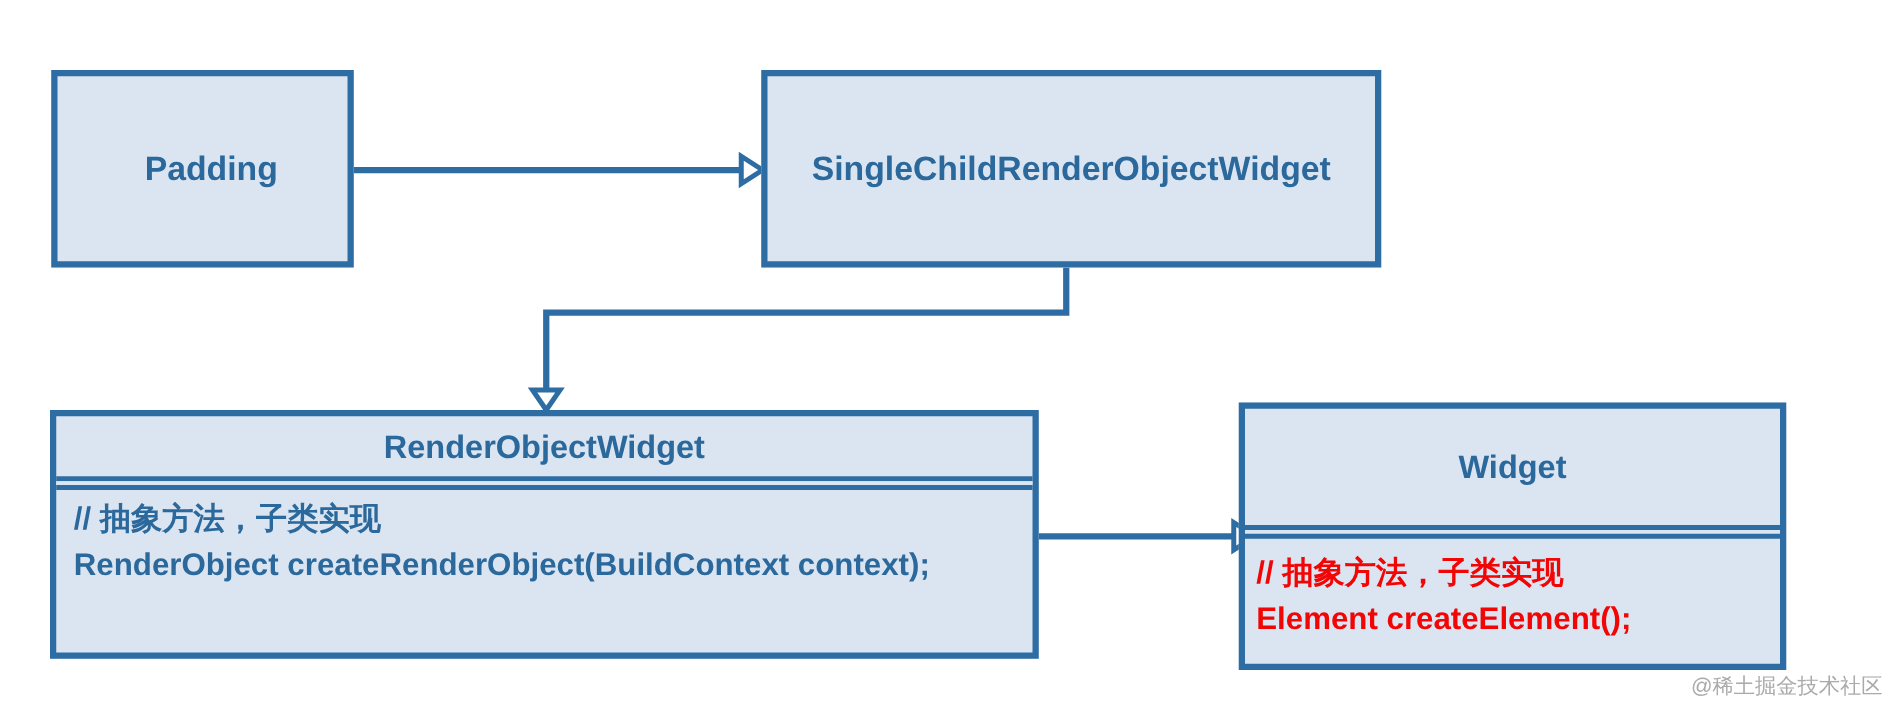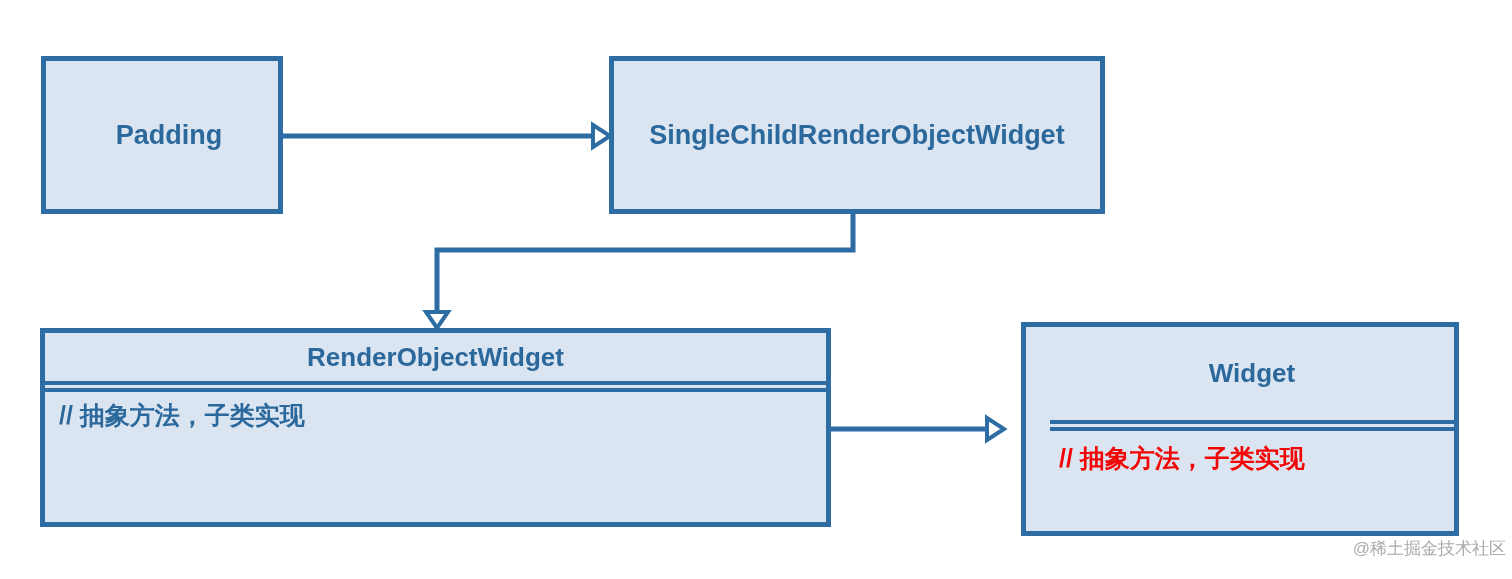--- a/index.html
+++ b/index.html
@@ -42,21 +42,21 @@
     font-size:25px;
     line-height:37px;
     padding:5px 10px 0 14px;
   }
   .compartment-body.red{color:var(--text-red);padding-left:9px;padding-top:9px;}
   #node-padding{left:41px;top:56px;width:242px;height:158px;padding-left:14px;}
   #node-scrow{left:609px;top:56px;width:496px;height:158px;}
   #node-row{left:40px;top:328px;width:791px;height:199px;}
   #node-row .compartment-title{height:52px;}
   #node-row .compartment-body{height:110px;}
-  #node-widget{left:1021px;top:322px;width:438px;height:214px;padding-left:24px;}
+  #node-widget{left:991px;top:322px;width:438px;height:214px;}
   #node-widget .compartment-title{height:97px;}
   #node-widget .compartment-body{height:100px;}
   .watermark{
     position:absolute;
     right:6px;top:537px;
     color:var(--watermark);
     font-size:17px;
     font-weight:normal;
   }
 </style>
@@ -86,26 +86,28 @@
 
   <div class="node node-simple" id="node-scrow">
     <div class="node-title-text">SingleChildRenderObjectWidget</div>
   </div>
 
   <div class="node" id="node-row">
     <div class="compartment-title">RenderObjectWidget</div>
     <div class="compartment-gap"></div>
     <div class="compartment-body">
       <div>// 抽象方法，子类实现</div>
+      <div>RenderObject createRenderObject(BuildContext context);</div>
     </div>
   </div>
 
   <div class="node" id="node-widget">
     <div class="compartment-title">Widget</div>
     <div class="compartment-gap"></div>
     <div class="compartment-body red">
       <div>// 抽象方法，子类实现</div>
+      <div>Element createElement();</div>
     </div>
   </div>
 
   <div class="watermark">@稀土掘金技术社区</div>
 
 </div>
 
 </body></html>

